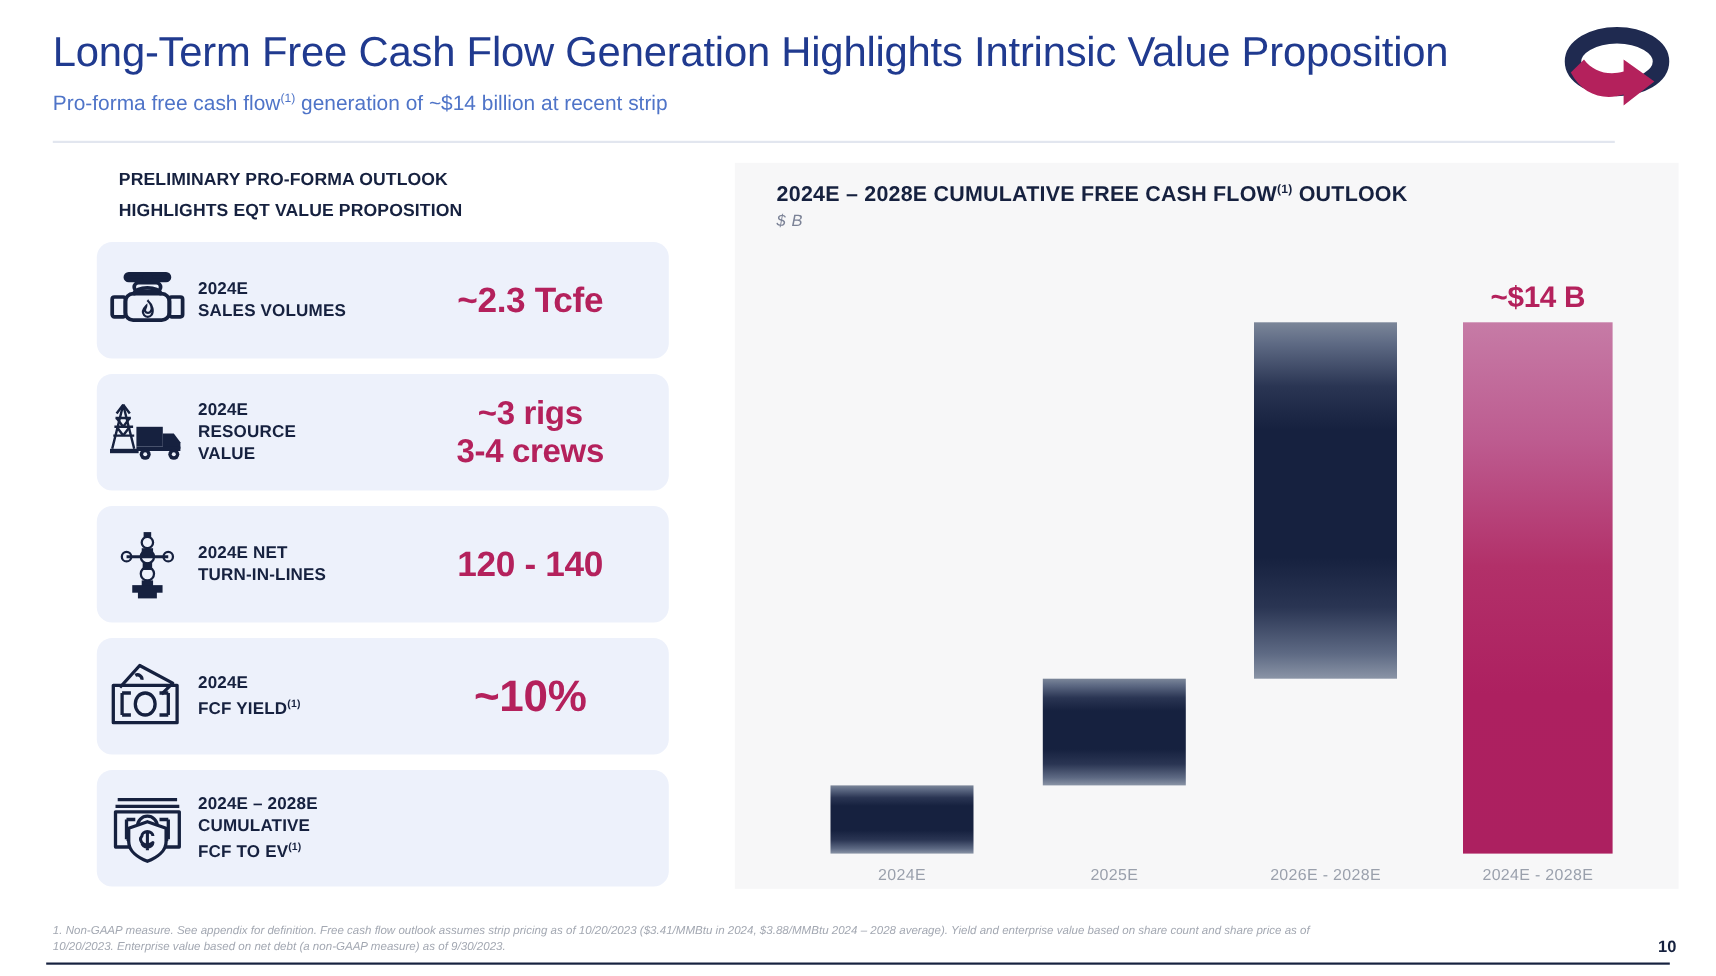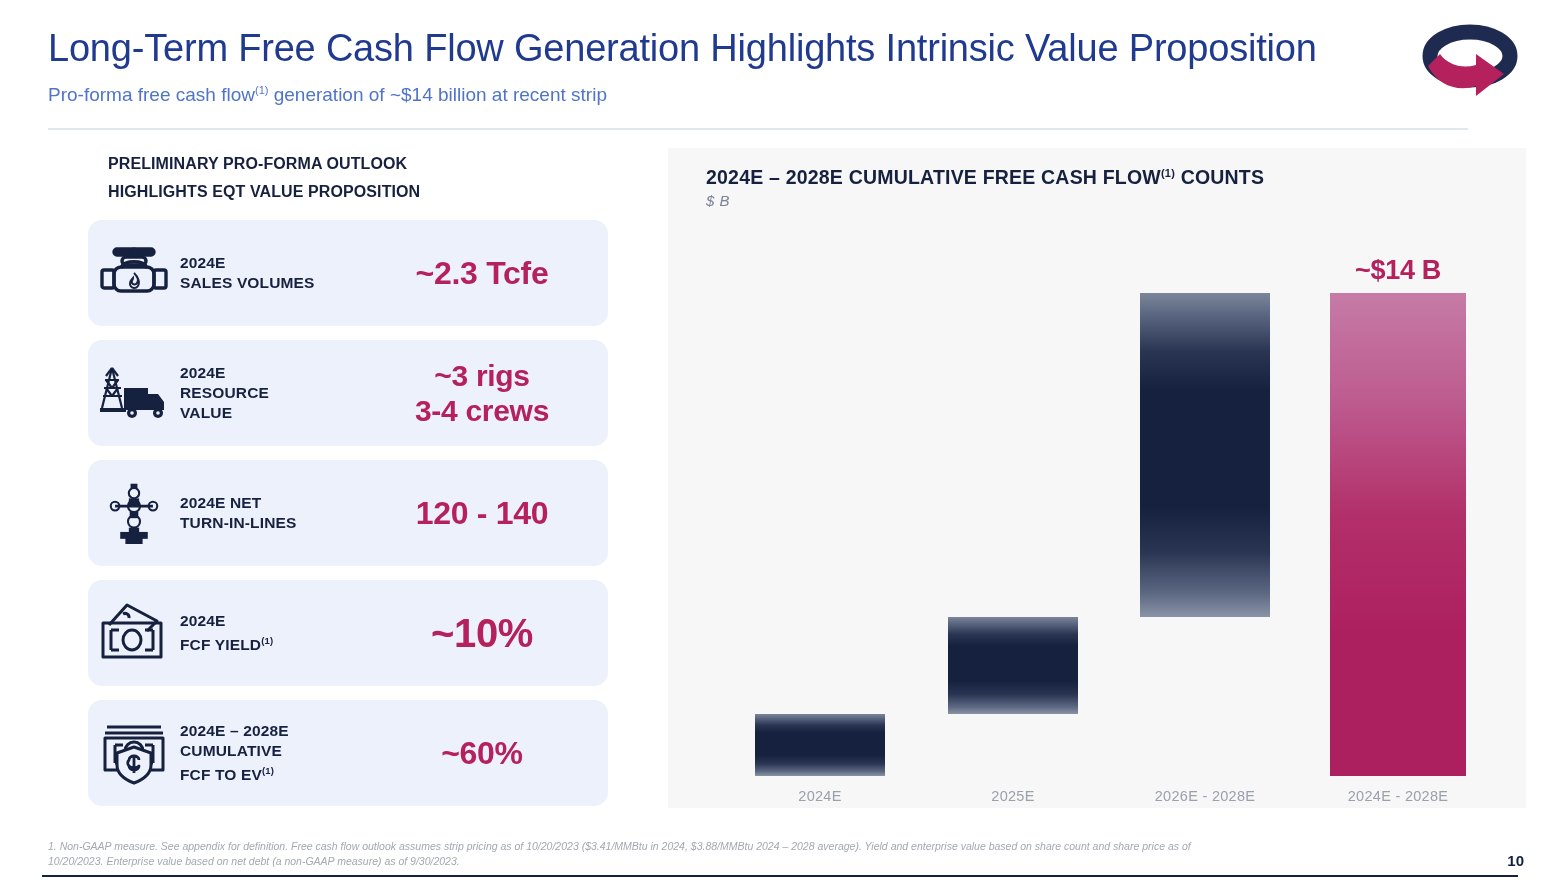--- a/index.html
+++ b/index.html
@@ -247,30 +247,27 @@
               <path d="M37,26 L54,32 L54,44 C54,53 45,59 37,62 C29,59 20,53 20,44 L20,32 Z" fill="#edf1fb"></path>
               <path d="M37,36 L37,52 M42,39 a5,4 0 0 0 -10,0 a5,4 0 0 0 10,6 a5,4 0 0 1 -10,0" stroke-width="2.8"></path>
             </g>
           </svg>
         </div>
         <div class="lbl">
           <div>2024E – 2028E</div>
           <div>CUMULATIVE</div>
           <div><span>FCF TO EV</span><sup>(1)</sup></div>
         </div>
-        <div class="val">
-          <span>~60%</span>
-        </div>
       </div>
 
     </div>
   </div>
 
   <div class="chart-panel">
-    <div class="chart-title"><span>2024E – 2028E CUMULATIVE FREE CASH FLOW</span><sup>(1)</sup><span> COUNTS</span></div>
+    <div class="chart-title"><span>2024E – 2028E CUMULATIVE FREE CASH FLOW</span><sup>(1)</sup><span> OUTLOOK</span></div>
     <div class="chart-unit">$ B</div>
 
     <div class="plot" id="plot">
         <div class="bar navy" style="left: 87px; width: 130px; top: 565.84px; height: 62.16px;"></div>
         <div class="xlab" style="left: 52px; width: 200px; top: 640px;">2024E</div>
         <div class="bar navy" style="left: 280px; width: 130px; top: 469.147px; height: 96.6933px;"></div>
         <div class="xlab" style="left: 245px; width: 200px; top: 640px;">2025E</div>
         <div class="bar navy" style="left: 472px; width: 130px; top: 144.533px; height: 324.613px;"></div>
         <div class="xlab" style="left: 437px; width: 200px; top: 640px;">2026E - 2028E</div>
         <div class="bar pink" style="left: 662px; width: 136px; top: 144.533px; height: 483.467px;"></div>

